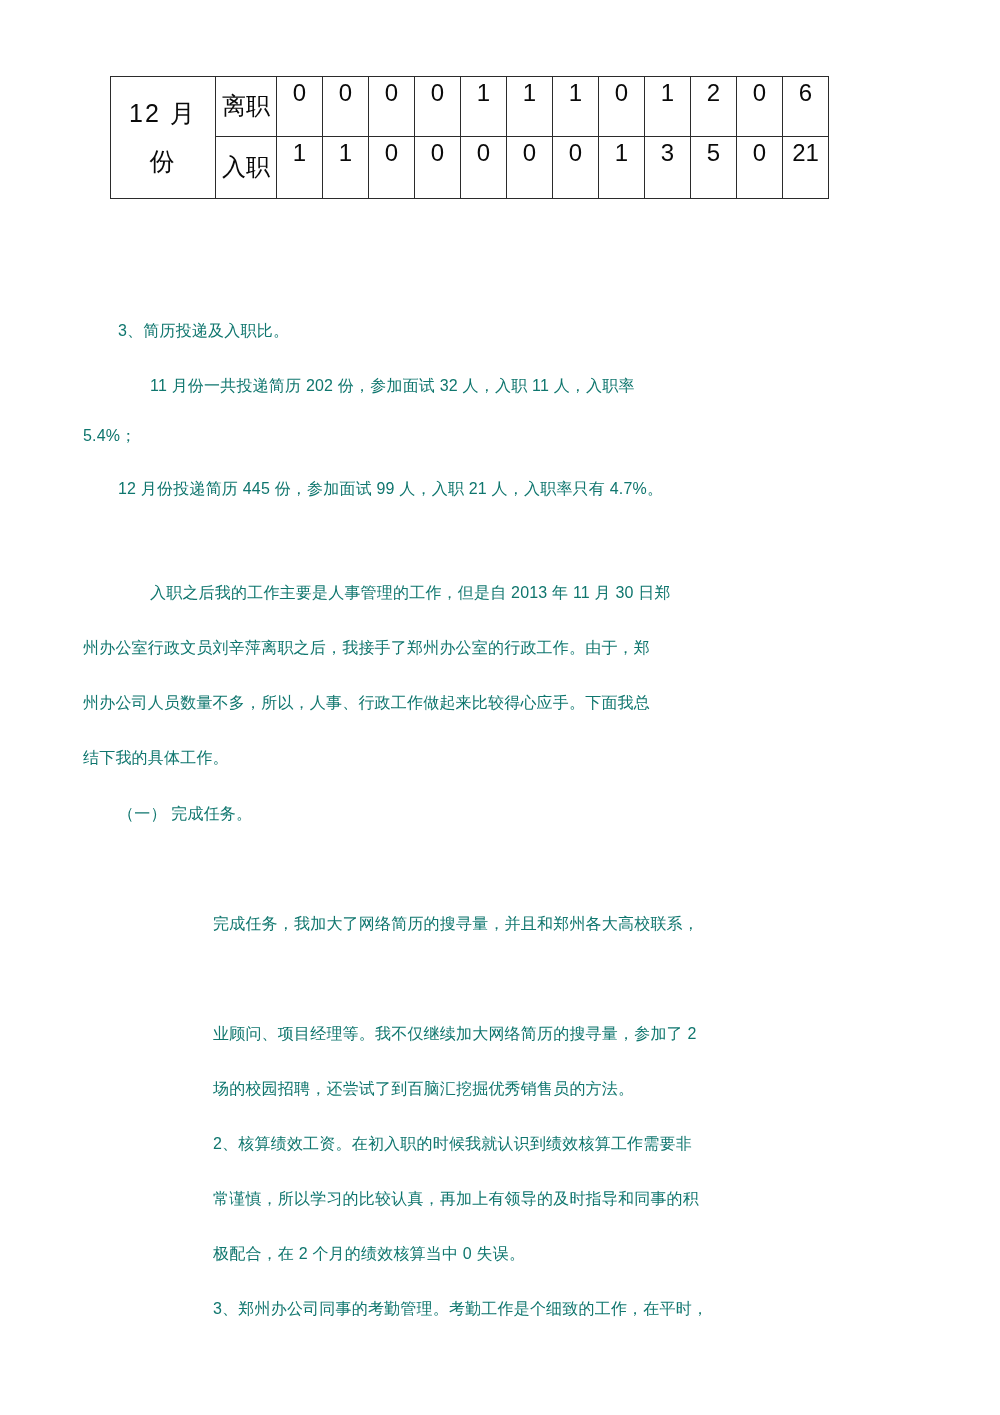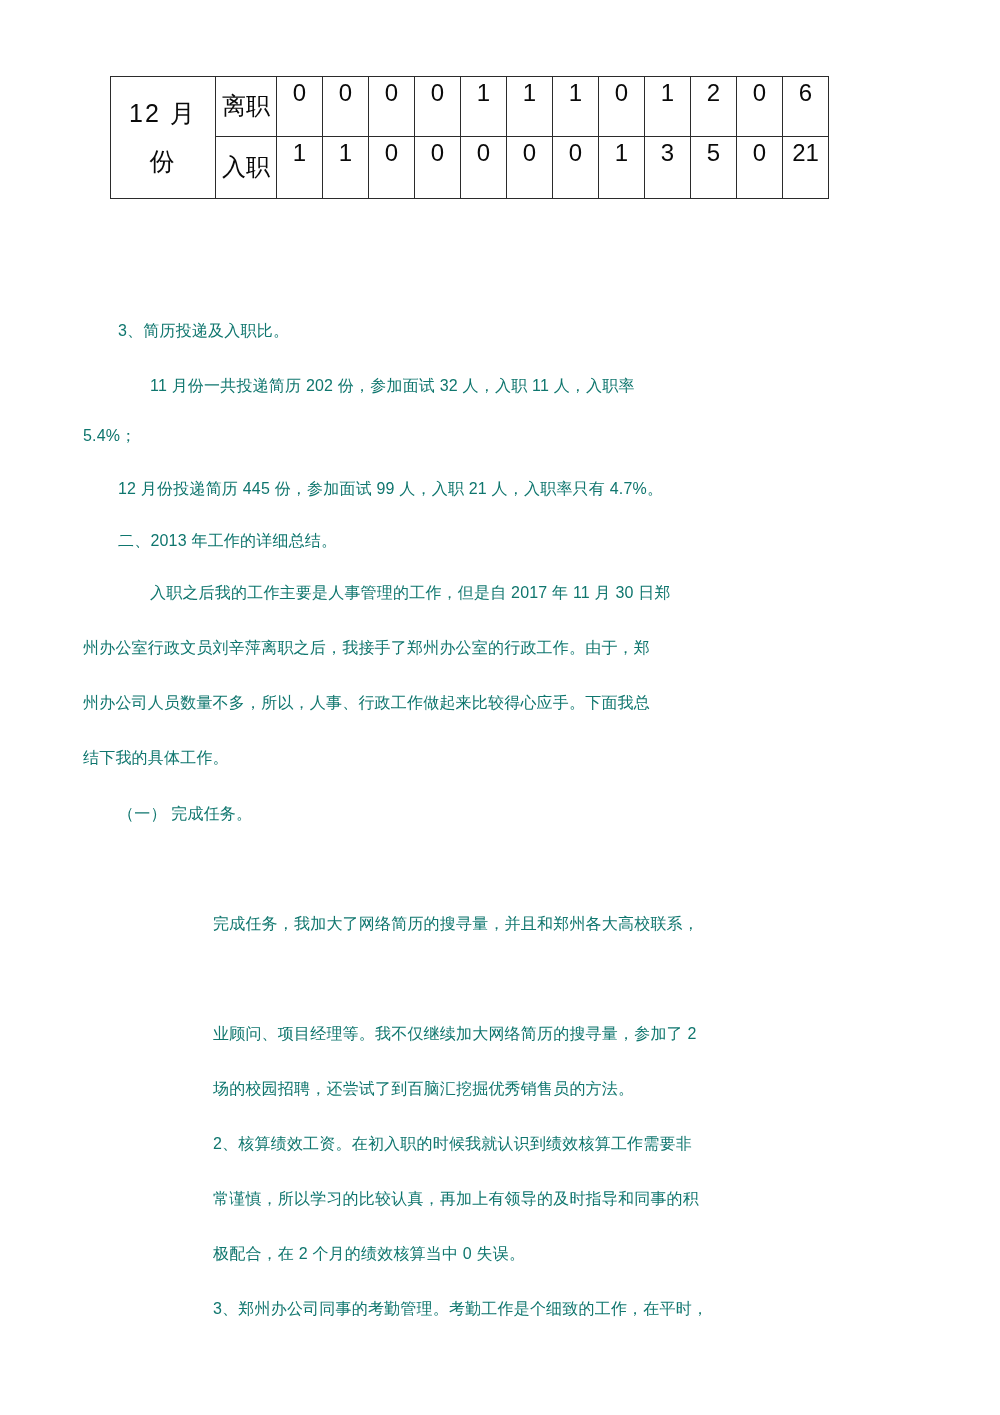--- a/index.html
+++ b/index.html
@@ -126,23 +126,22 @@
     </table>
   </div>
 
   <div class="para ind1" style="top:300px;">3、简历投递及入职比。</div>
 
   <div class="para ind2" style="top:355px;">11 月份一共投递简历 202 份，参加面试 32 人，入职 11 人，入职率</div>
   <div class="para lvl0" style="top:405px;">5.4%；</div>
 
   <div class="para ind1" style="top:458px;">12 月份投递简历 445 份，参加面试 99 人，入职 21 人，入职率只有 4.7%。</div>
 
-  <div class="para ind1" style="top:510px;">二、2013 年工作的详细总结。</div>
 
-  <div class="para ind2" style="top:562px;">入职之后我的工作主要是人事管理的工作，但是自 2017 年 11 月 30 日郑</div>
+  <div class="para ind2" style="top:562px;">入职之后我的工作主要是人事管理的工作，但是自 2013 年 11 月 30 日郑</div>
   <div class="para lvl0" style="top:672px;">州办公司人员数量不多，所以，人事、行政工作做起来比较得心应手。下面我总</div>
   <div class="para lvl0" style="top:617px;">州办公室行政文员刘辛萍离职之后，我接手了郑州办公室的行政工作。由于，郑</div>
   <div class="para lvl0" style="top:727px;">结下我的具体工作。</div>
 
   <div class="para ind1" style="top:783px;">（一） 完成任务。</div>
 
   <div class="para ind-sub" style="top:893px;">完成任务，我加大了网络简历的搜寻量，并且和郑州各大高校联系，</div>
   <div class="para ind-sub" style="top:1003px;">业顾问、项目经理等。我不仅继续加大网络简历的搜寻量，参加了 2</div>
   <div class="para ind-sub" style="top:1058px;">场的校园招聘，还尝试了到百脑汇挖掘优秀销售员的方法。</div>
 

